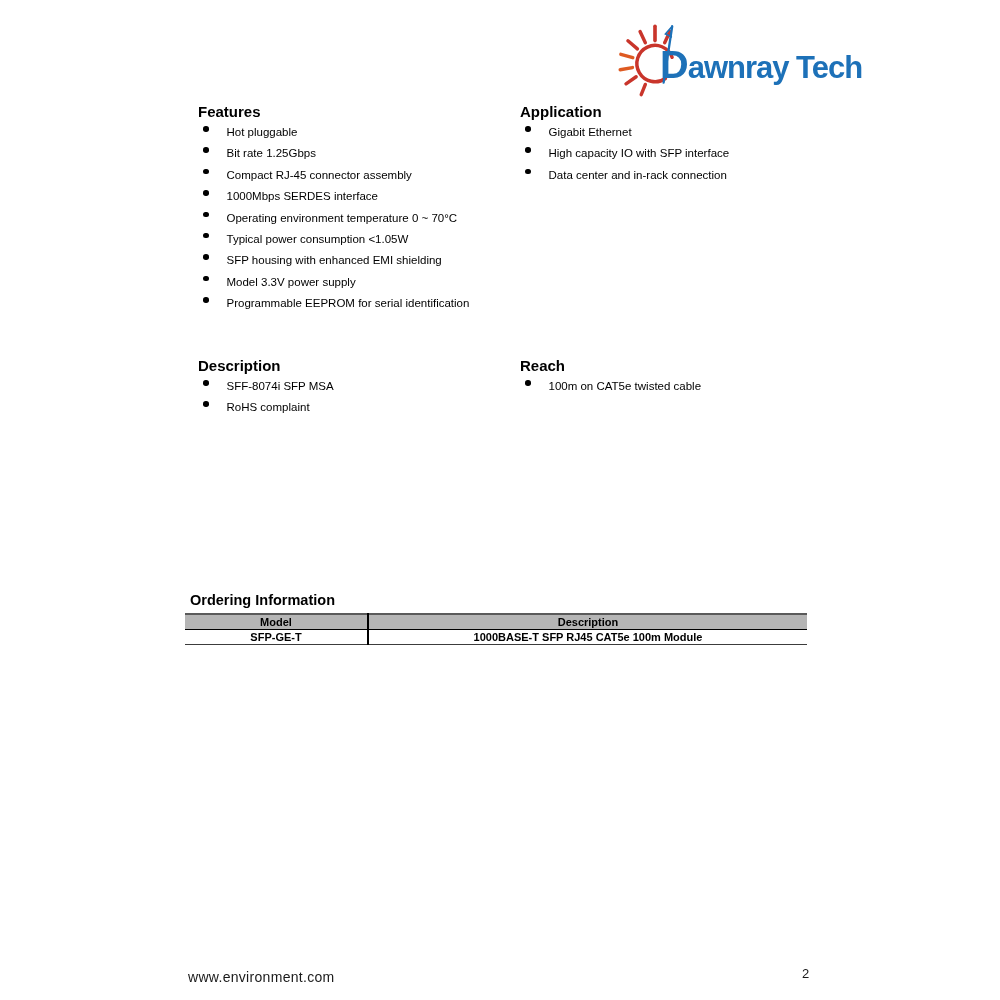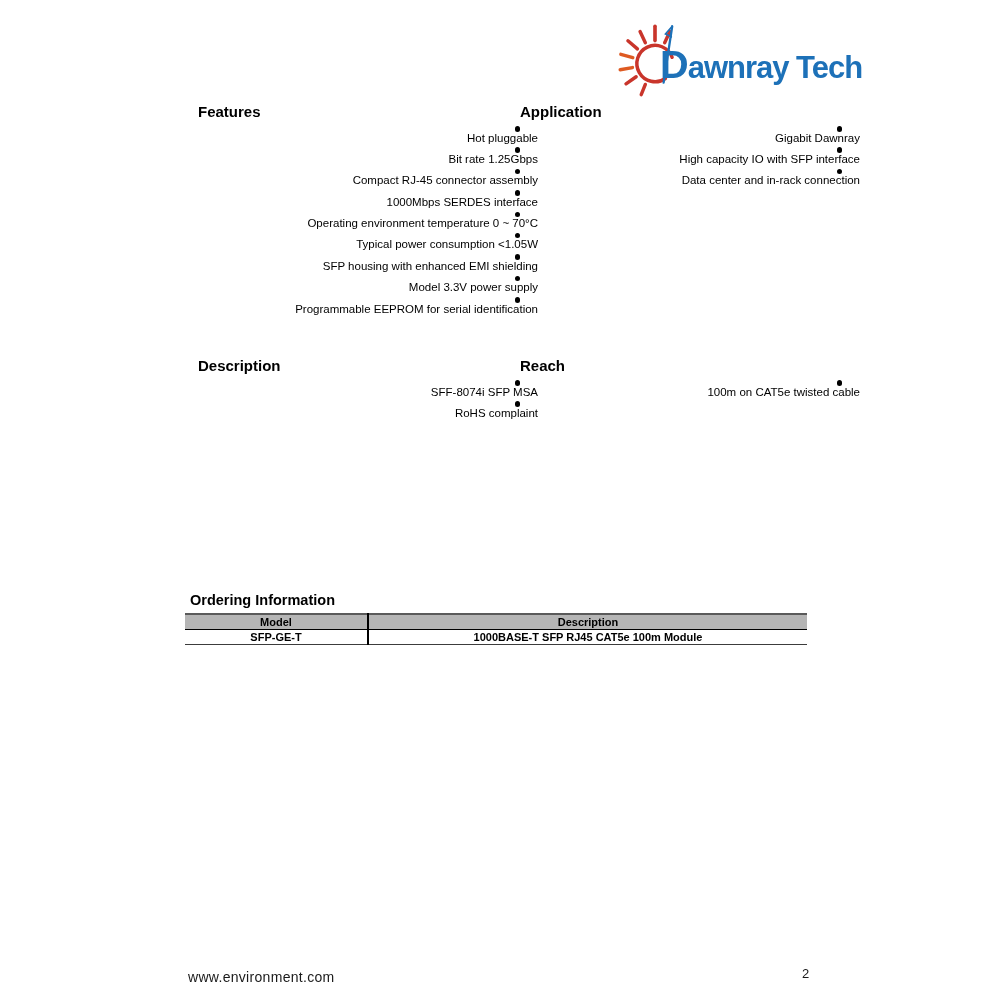--- a/index.html
+++ b/index.html
@@ -40,23 +40,22 @@
   .section-reach      { left: 520px; top: 357px; }
 
   .section-title {
     margin: 0 0 6px 0;
     font-size: 15px;
     font-weight: bold;
     color: #000;
   }
   ul.bullets { list-style: none; margin: 0; padding: 0; }
   ul.bullets li {
-    display: flex; align-items: flex-end;
+    display: flex; align-items: flex-start;
     height: 21.4px;
-    flex-direction: column;
   }
   .bullet-dot {
     flex: none;
     width: 5.5px; height: 5.5px;
     background: #000; border-radius: 50%;
     margin-left: 5px; margin-right: 18px;
   }
   .bullet-text { font-size: 11.5px; color: #000; white-space: nowrap; }
 
   
@@ -178,21 +177,21 @@
         </li>
       </ul>
   </div>
 
   <div class="section section-application">
     <h2 class="section-title">Application</h2>
     <ul class="bullets">
 
         <li>
           <span class="bullet-dot"></span>
-          <span class="bullet-text">Gigabit Dawnray</span>
+          <span class="bullet-text">Gigabit Ethernet</span>
         </li>
 
         <li>
           <span class="bullet-dot"></span>
           <span class="bullet-text">High capacity IO with SFP interface</span>
         </li>
 
         <li>
           <span class="bullet-dot"></span>
           <span class="bullet-text">Data center and in-rack connection</span>

